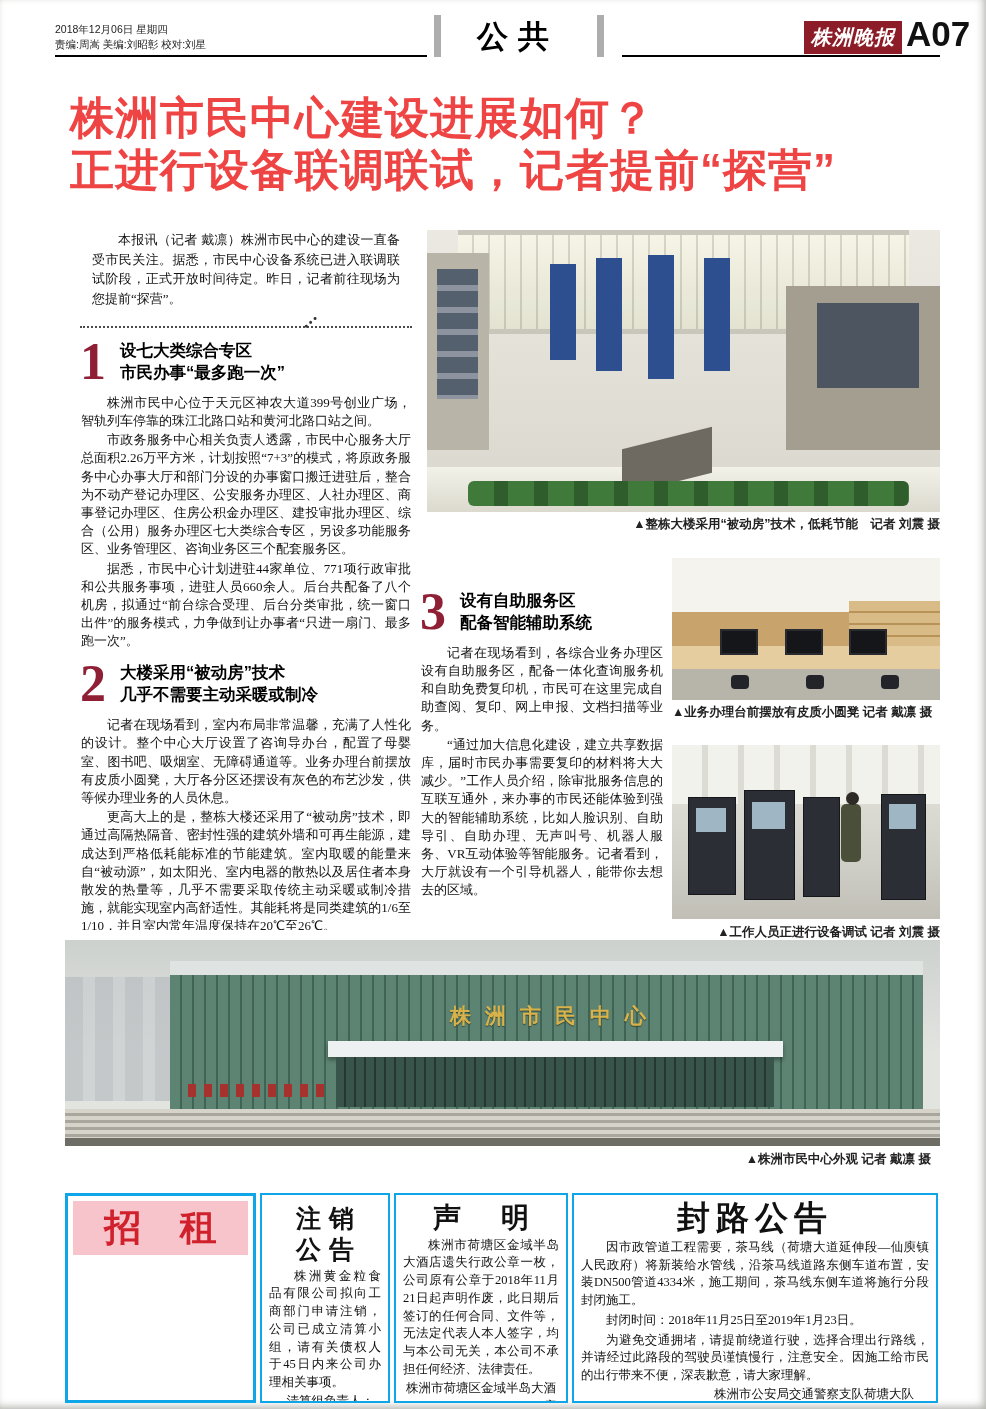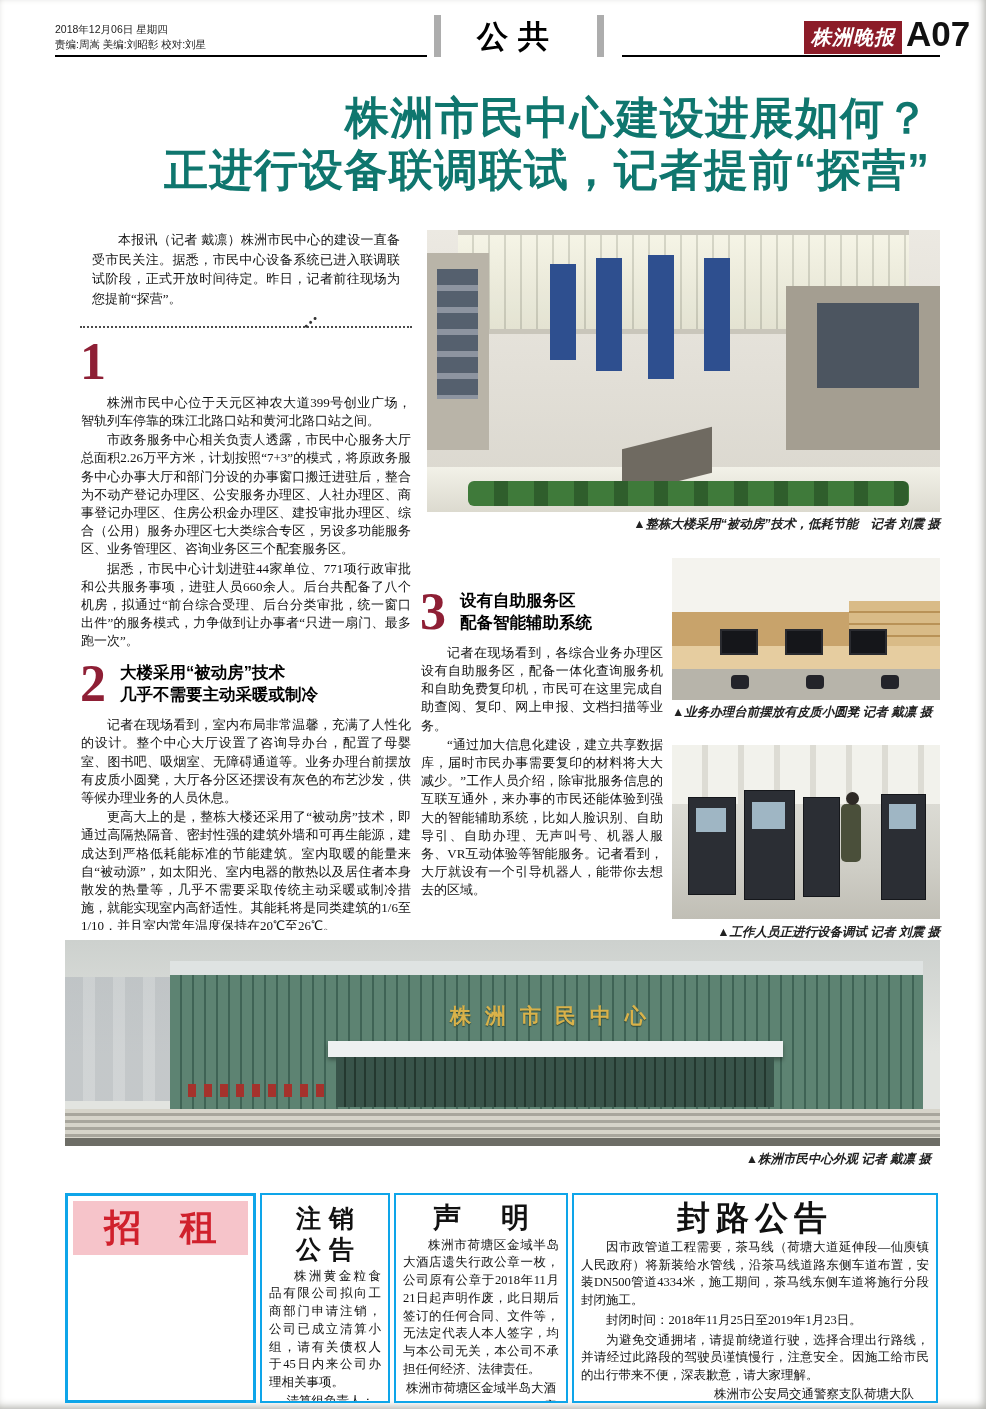--- a/index.html
+++ b/index.html
@@ -15,22 +15,22 @@
   .vbar{position:absolute;top:15px;width:7px;height:42px;background:#adadad;}
   .section-label{position:absolute;left:448px;top:16px;width:140px;text-align:center;
                  font-size:31px;font-weight:900;letter-spacing:10px;color:#000000;
                  font-family:"Liberation Sans",sans-serif;}
   .logo-box{position:absolute;left:804px;top:21px;width:98px;height:33px;background:#8c1c28;
             color:#fff;font-size:20px;font-weight:900;text-align:center;line-height:33px;
             font-family:"Liberation Serif",serif;font-style:italic;letter-spacing:1px;}
   .page-num{position:absolute;left:906px;top:14px;font-size:35px;font-weight:700;
             font-family:"Liberation Sans",sans-serif;color:#111;}
   
-  .headline{position:absolute;left:70px;top:92px;width:860px;text-align:right;
-            font-family:"Liberation Sans",sans-serif;font-weight:900;color:#0f766e;
+  .headline{position:absolute;left:70px;top:92px;width:860px;text-align:left;
+            font-family:"Liberation Sans",sans-serif;font-weight:900;color:#ef4444;
             font-size:44px;line-height:1.18;letter-spacing:1px;}
   
   .col-left{position:absolute;left:80px;top:218px;width:332px;height:712px;overflow:hidden;}
   .col-mid{position:absolute;left:420px;top:588px;width:244px;height:340px;overflow:hidden;}
   .lead{font-size:13px;line-height:1.5;text-align:justify;text-indent:2em;margin:12px;}
   .divider{position:relative;border-bottom:2px dotted #4a4a4a;margin:9px 0 10px 0;height:6px;}
   .squiggle{position:absolute;right:96px;top:-4px;width:10px;height:14px;transform:rotate(18deg);}
   .squiggle i{position:absolute;width:3px;height:3px;background:#333;border-radius:50%;}
   .squiggle i:nth-child(1){left:6px;top:0;}
   .squiggle i:nth-child(2){left:3px;top:5px;}
@@ -38,21 +38,21 @@
   .section{margin-top:10px;}
   .sec-head{display:flex;align-items:flex-start;margin-bottom:8px;}
   .sec-num{font-size:52px;line-height:0.92;font-weight:900;color:#8e1f35;
            font-family:"Liberation Serif",serif;margin-right:14px;}
   .sec-titles{font-family:"Liberation Sans",sans-serif;font-weight:700;font-size:16.5px;
               line-height:1.32;color:#000;padding-top:2px;}
   .body-p{font-size:13px;line-height:1.4;text-align:justify;text-indent:2em;margin:1px;}
   
   .photo{position:absolute;overflow:hidden;background:#ddd;}
   .caption{position:absolute;font-family:"Liberation Sans",sans-serif;font-weight:700;
-           font-size:12.5px;color:#222;font-style:italic;}
+           font-size:12.5px;color:#222;}
   .cap-right{text-align:right;}
   
   .ph1{left:427px;top:230px;width:513px;height:282px;background:linear-gradient(#ece9e2,#d9d6cd);}
   .ph1 .sky{position:absolute;left:6%;top:0;width:88%;height:36%;
             background:repeating-linear-gradient(90deg,#f8f7ef 0 14px,#d8d8cf 14px 16px),
                        linear-gradient(#fdfdf6,#e9e9df);background-blend-mode:multiply;}
   .ph1 .beam{position:absolute;background:#c9c6bb;}
   .ph1 .wall-l{position:absolute;left:0;top:8%;width:12%;height:70%;background:#b9b4a8;}
   .ph1 .win-l{position:absolute;left:2%;top:14%;width:8%;height:46%;
               background:repeating-linear-gradient(#55606e 0 16px,#8d94a0 16px 22px);}
@@ -149,20 +149,24 @@
       <span class="squiggle">
           <i></i>
           <i></i>
           <i></i>
         </span>
     </div>
 
     <div class="section">
       <div class="sec-head">
         <div class="sec-num">1</div>
+        <div class="sec-titles">
+          <div>设七大类综合专区</div>
+          <div>市民办事“最多跑一次”</div>
+        </div>
       </div>
       <p class="body-p">株洲市民中心位于天元区神农大道399号创业广场，智轨列车停靠的珠江北路口站和黄河北路口站之间。</p>
       <p class="body-p">市政务服务中心相关负责人透露，市民中心服务大厅总面积2.26万平方米，计划按照“7+3”的模式，将原政务服务中心办事大厅和部门分设的办事窗口搬迁进驻后，整合为不动产登记办理区、公安服务办理区、人社办理区、商事登记办理区、住房公积金办理区、建投审批办理区、综合（公用）服务办理区七大类综合专区，另设多功能服务区、业务管理区、咨询业务区三个配套服务区。</p>
       <p class="body-p">据悉，市民中心计划进驻44家单位、771项行政审批和公共服务事项，进驻人员660余人。后台共配备了八个机房，拟通过“前台综合受理、后台分类审批，统一窗口出件”的服务模式，力争做到让办事者“只进一扇门、最多跑一次”。</p>
     </div>
 
     <div class="section">
       <div class="sec-head">
         <div class="sec-num">2</div>
         <div class="sec-titles">

